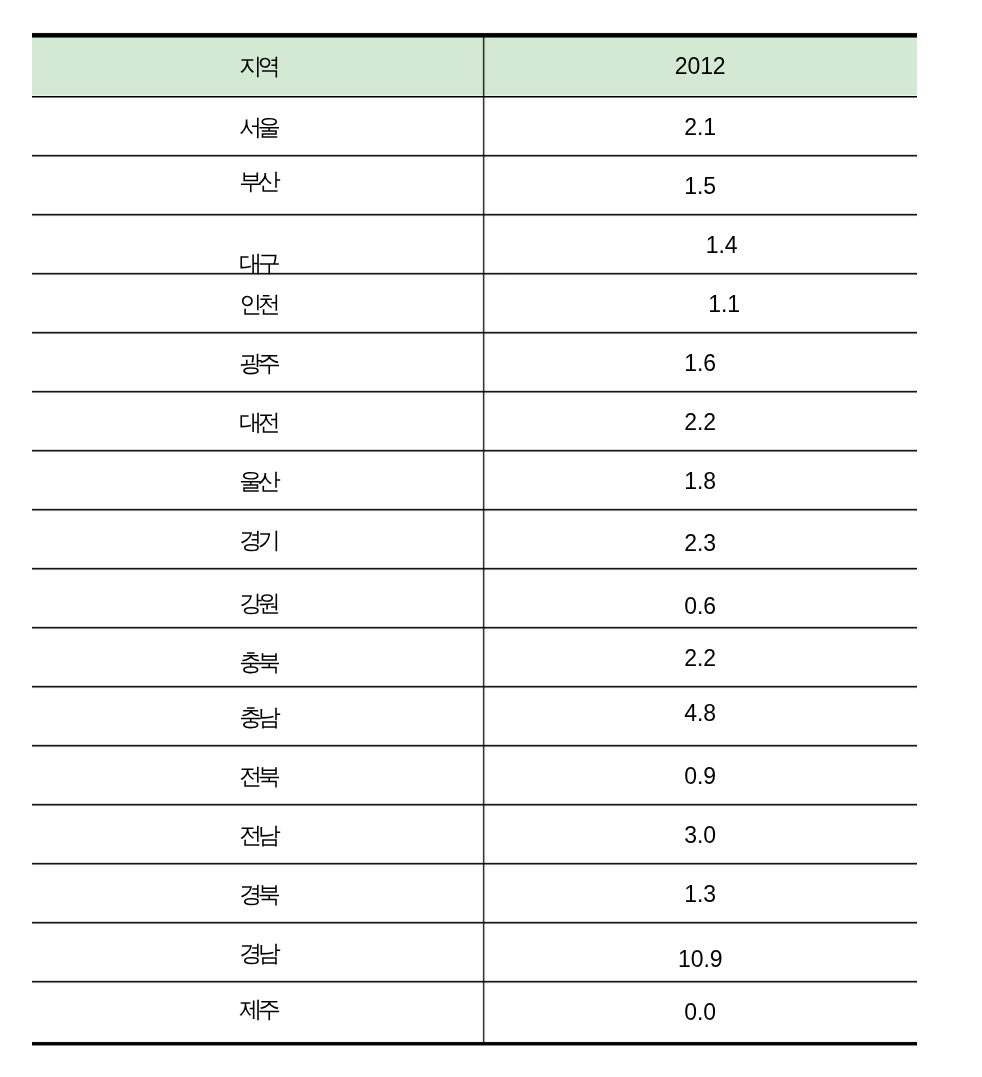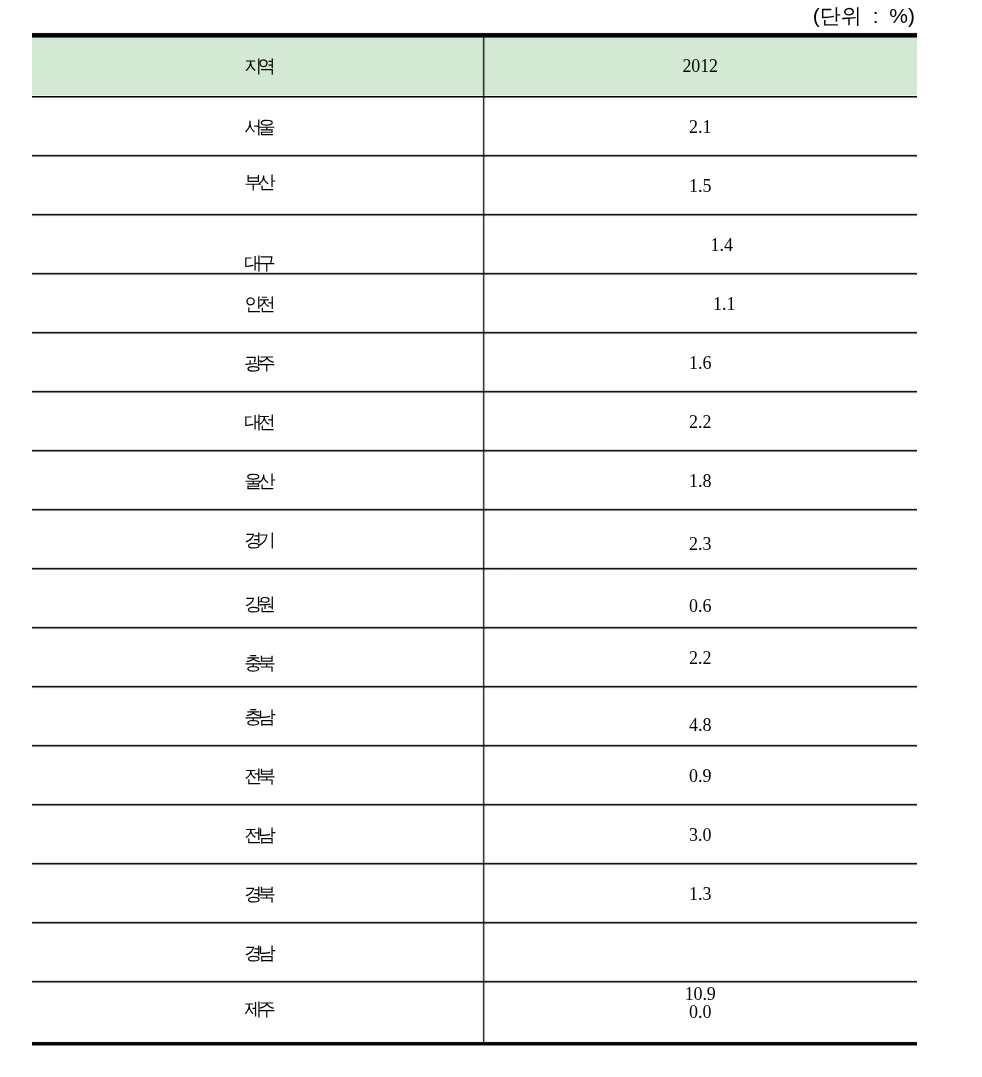--- a/index.html
+++ b/index.html
@@ -119,37 +119,35 @@
     width: 885px;
     background: #d3e9d3;
   }
 
   
   .cell {
     position: absolute;
     display: flex;
     align-items: center;
     justify-content: center;
-    font-size: 18px;
+    font-size: 23px;
     line-height: 1;
     letter-spacing: -0.1px;
     box-sizing: border-box;
-    font-family: Liberation Serif, serif;
   }
   
   .cell.col1 { left: 0; width: 451.4px; letter-spacing: -4.3px; text-indent: 0.3px; }
   .cell.col2 { left: 451.4px; width: 433.6px; }
   .cell.body { transform: translateY(0.6px); }
 </style>
 </head>
 <body>
 
 <div class="page">
 
-  <div class="unit-note">(단위 : %)</div>
 
   <div class="tbl">
 
     <div class="hdr-fill" style="top: 3.9px; height: 59.3px;"></div>
     <div class="rule thick" style="top: -1px;"></div>
 
     <div class="cell col1 head" style="top: 3.9px; height: 58.6px;">지역</div>
     <div class="cell col2 head" style="top: 3.9px; height: 58.6px;">2012</div>
 
     <div class="hdr-halo" style="top: 61.9px; height: 1.2px;"></div>
@@ -201,41 +199,41 @@
     <div class="cell col2 body" style="top: 536px; height: 73px;">0.6</div>
     <div class="rule thin" style="top: 593px;"></div>
   </div>
         <div class="row">
     <div class="cell col1 body" style="top: 595px; height: 68px;">충북</div>
     <div class="cell col2 body" style="top: 595px; height: 59px;">2.2</div>
     <div class="rule thin" style="top: 652px;"></div>
   </div>
         <div class="row">
     <div class="cell col1 body" style="top: 654px; height: 59px;">충남</div>
-    <div class="cell col2 body" style="top: 654px; height: 51px; margin-top: 12px;">4.8</div>
+    <div class="cell col2 body" style="top: 654px; height: 51px;">4.8</div>
     <div class="rule thin" style="top: 711px;"></div>
   </div>
         <div class="row">
     <div class="cell col1 body" style="top: 713px; height: 59px;">전북</div>
     <div class="cell col2 body" style="top: 713px; height: 59px;">0.9</div>
     <div class="rule thin" style="top: 770px;"></div>
   </div>
         <div class="row">
     <div class="cell col1 body" style="top: 772px; height: 59px;">전남</div>
     <div class="cell col2 body" style="top: 772px; height: 59px;">3.0</div>
     <div class="rule thin" style="top: 829px;"></div>
   </div>
         <div class="row">
     <div class="cell col1 body" style="top: 831px; height: 59px;">경북</div>
     <div class="cell col2 body" style="top: 831px; height: 59px;">1.3</div>
     <div class="rule thin" style="top: 888px;"></div>
   </div>
         <div class="row">
     <div class="cell col1 body" style="top: 890px; height: 59px;">경남</div>
-    <div class="cell col2 body" style="top: 890px; height: 71px; margin-top: 35px;">10.9</div>
+    <div class="cell col2 body" style="top: 890px; height: 71px;">10.9</div>
     <div class="rule thin" style="top: 947px;"></div>
   </div>
         <div class="row">
     <div class="cell col1 body" style="top: 949px; height: 53px;">제주</div>
     <div class="cell col2 body" style="top: 949px; height: 59px;">0.0</div>
 
   </div>
       </div>
 
     <div class="rule botthick" style="top: 1008.1px;"></div>

